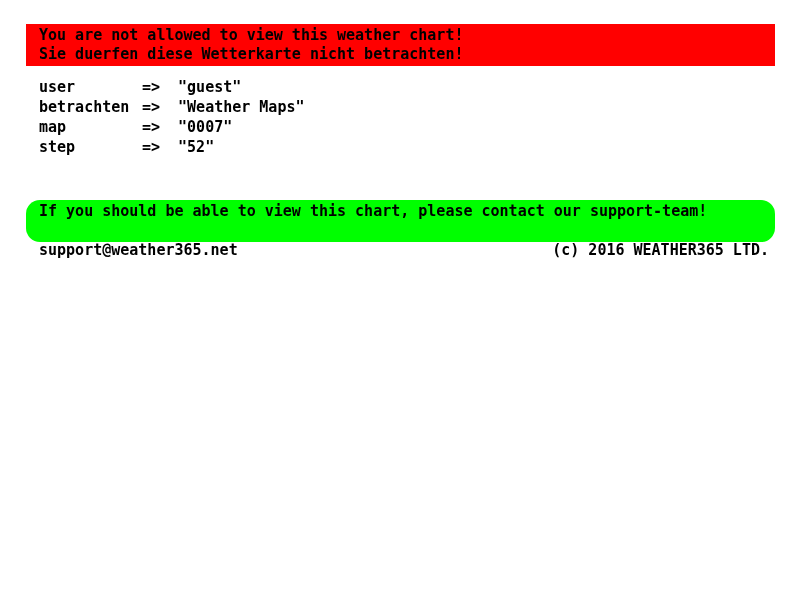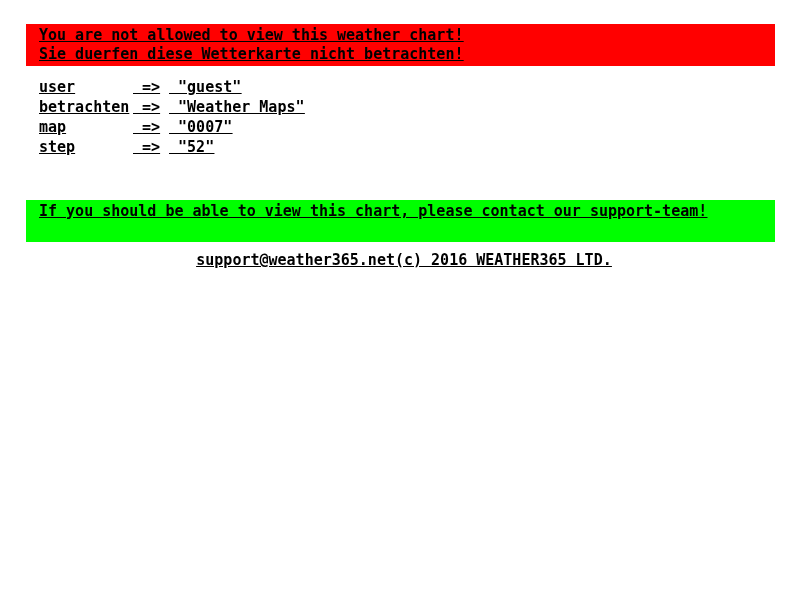--- a/index.html
+++ b/index.html
@@ -1,15 +1,15 @@
 <!DOCTYPE html>
 <html><head>
 <meta charset="utf-8">
 <style>
-  * { margin: 0; padding: 0; box-sizing: border-box; text-decoration: underline; }
+  * { margin: 0; padding: 0; box-sizing: border-box; }
   html, body {
     width: 800px;
     height: 600px;
     background: #ffffff;
     overflow: hidden;
     position: relative;
     font-family: "DejaVu Sans Mono", "Liberation Mono", monospace;
     font-weight: bold;
     font-size: 15px;
     color: #000000;
@@ -18,47 +18,47 @@
     position: absolute;
     left: 26px;
     width: 749px;
     height: 42px;
     padding: 2px 13px;
     line-height: 19px;
     white-space: nowrap;
     overflow: hidden;
   }
   .banner-red   { top: 24px; }
-  .banner-green { top: 200px; }
+  .banner-green { top: 200px; border-radius: 14px; }
   .banner .line { display: block; }
   .details {
     position: absolute;
     left: 39px;
     top: 77px;
     line-height: 20px;
     white-space: nowrap;
   }
   .kv-row { display: block; }
   .kv-key {
     display: inline-block;
     width: 94px;
   }
   .kv-arrow {
     display: inline-block;
     width: 27px;
   }
   .footer {
     position: absolute;
     left: 26px;
-    top: 250px;
+    top: 240px;
     width: 749px;
     padding: 0 6px 0 13px;
     line-height: 20px;
     display: flex;
-    justify-content: center;
+    justify-content: space-between;
     white-space: nowrap;
   }
 </style>
 </head>
 <body>
 
 <div class="banner banner-red" style="background-color: rgb(255, 0, 0);">
   <span class="line">You are not allowed to view this weather chart!</span>
   <span class="line">Sie duerfen diese Wetterkarte nicht betrachten!</span>
 </div>

